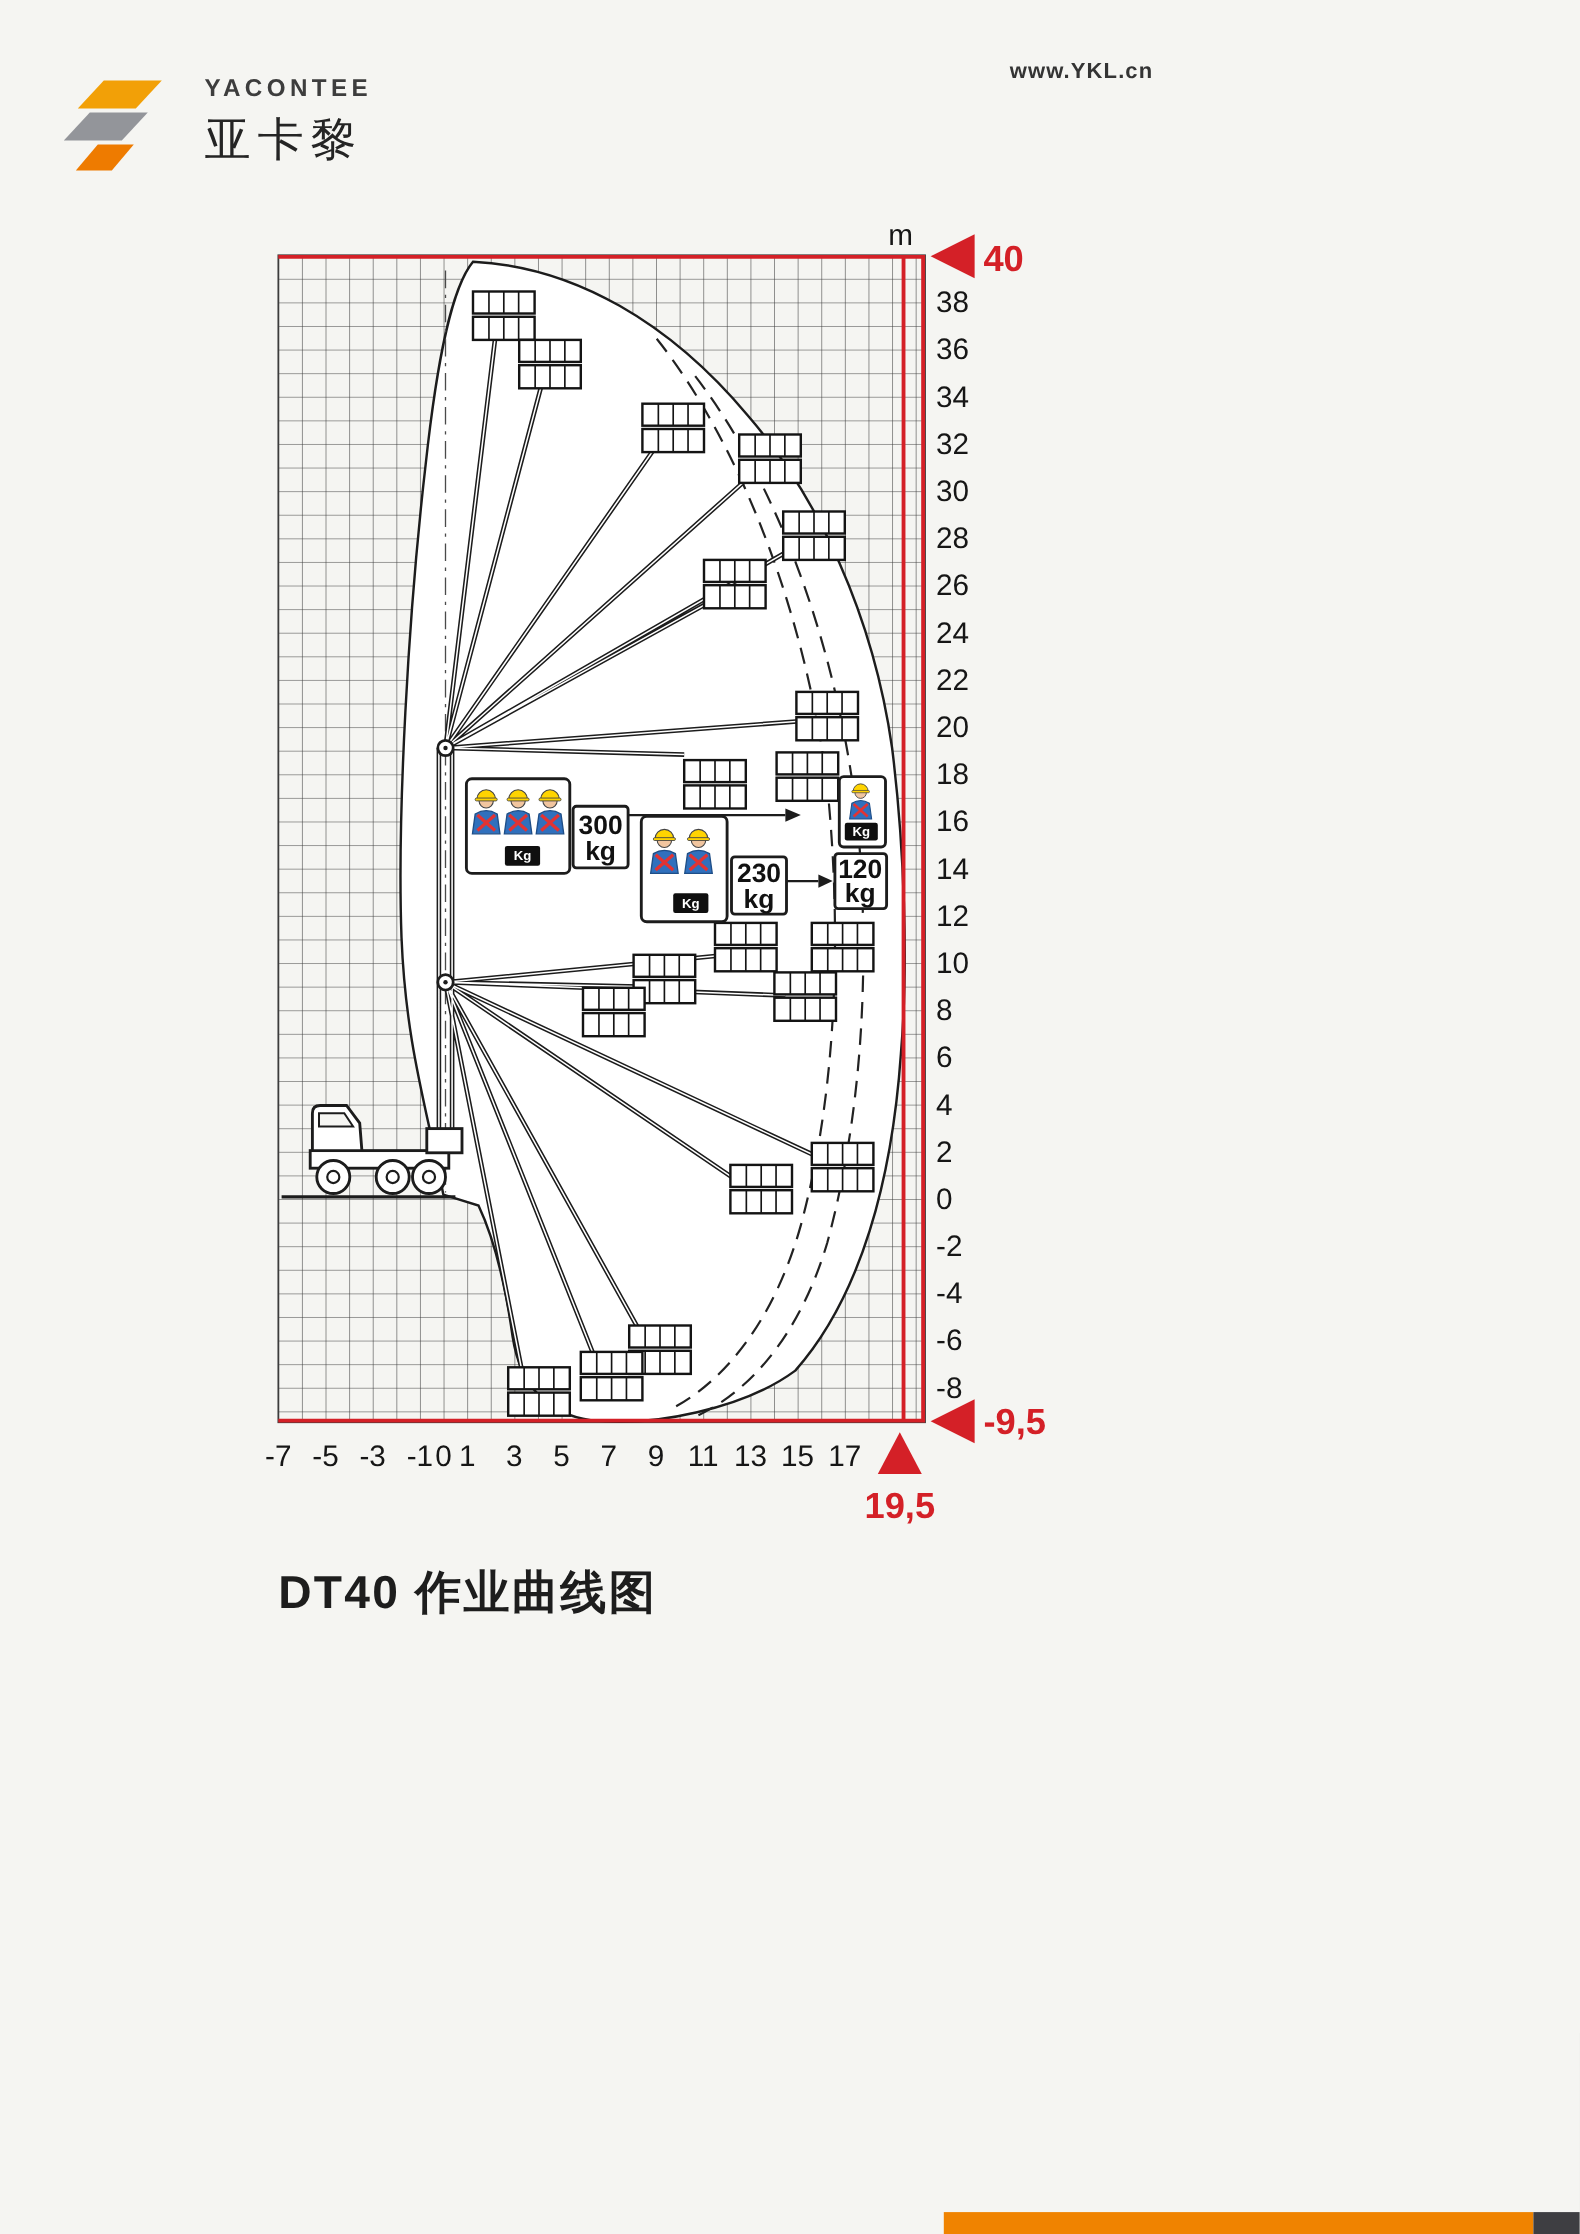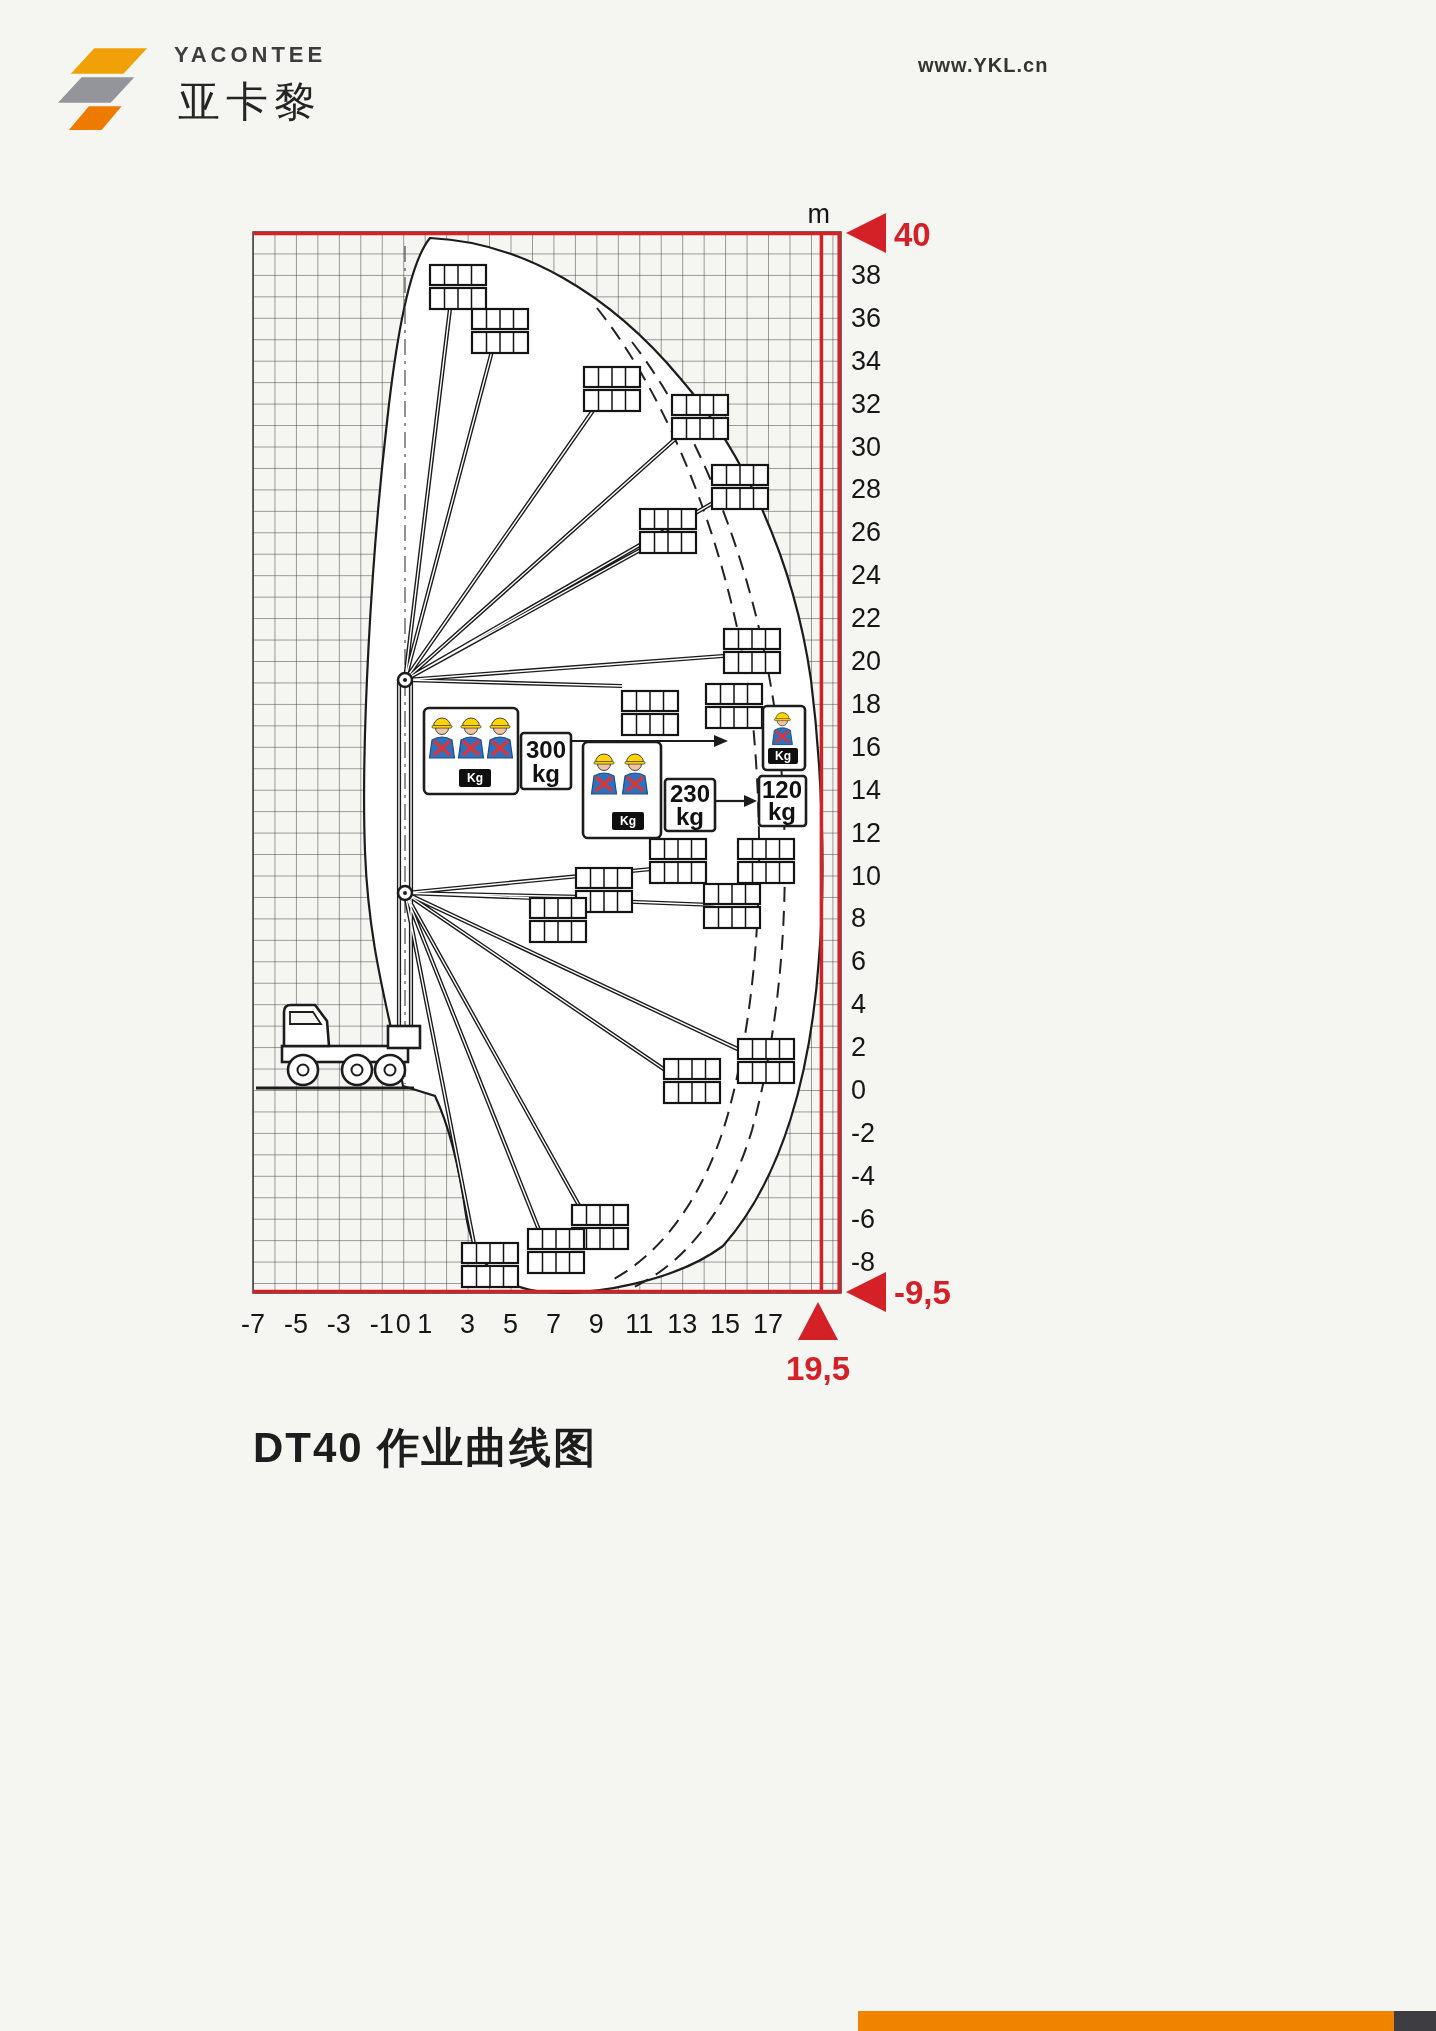--- a/index.html
+++ b/index.html
@@ -1,21 +1,21 @@
 <!DOCTYPE html>
 <html style="--accent-red: #d42027; --brand-orange: #f08300;"><head>
 <meta charset="utf-8">
 <style>
   html,body{margin:0;padding:0;}
   body{width:1436px;height:2031px;overflow:hidden;background:#e9e9e7;}
   .page{position:relative;width:1436px;height:2031px;background:#f5f5f2;
         font-family:"Liberation Sans",sans-serif;}
 
   
-  .logo{position:absolute;left:58px;top:42px;display:flex;gap:16px;align-items:flex-start;text-align:center;}
+  .logo{position:absolute;left:58px;top:67px;display:flex;gap:28px;align-items:flex-start;}
   .logo-mark{width:100px;height:96px;}
   .brand-en{font-size:22px;font-weight:bold;letter-spacing:4px;color:#3d3d3d;}
   .brand-cn{font-size:42px;font-weight:normal;letter-spacing:6px;color:#242424;margin-top:6px;}
   .website{position:absolute;left:918px;top:54px;font-size:20px;font-weight:bold;color:#343434;letter-spacing:1px;}
 
   
   .title{position:absolute;left:253px;width:590px;top:1420px;text-align:left;
          font-size:42px;font-weight:600;color:#1d1d1d;letter-spacing:2px;}
   .bar-orange{position:absolute;left:858px;top:2011px;width:536px;height:20px;background:var(--brand-orange,#f08300);}
   .bar-dark{position:absolute;left:1394px;top:2011px;width:42px;height:20px;background:#3e3e42;}

